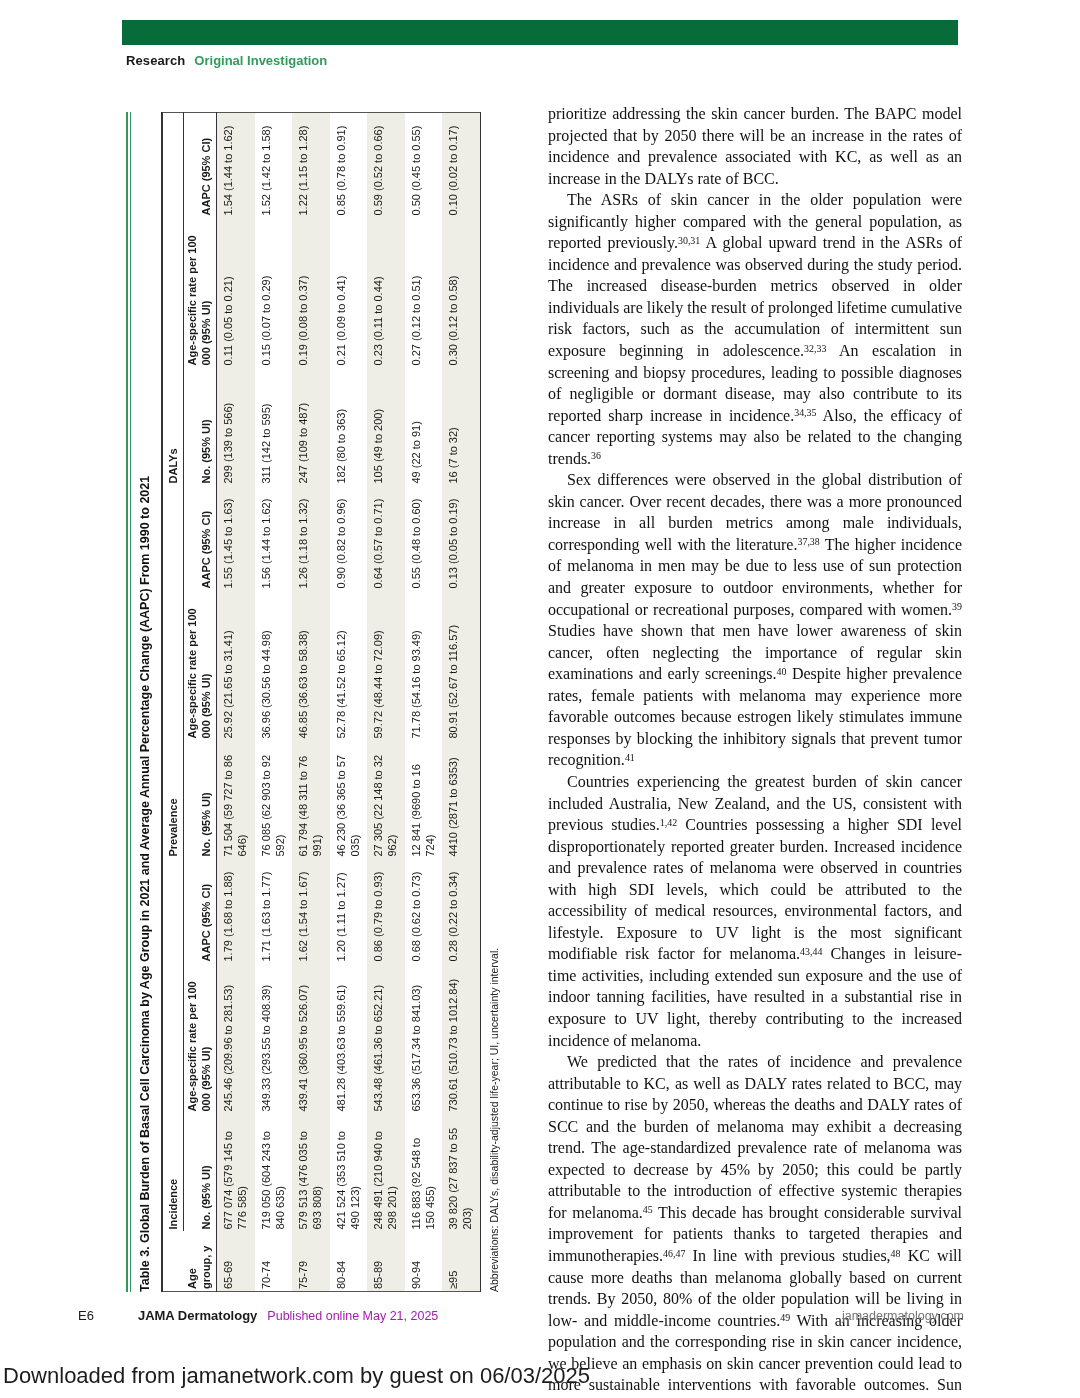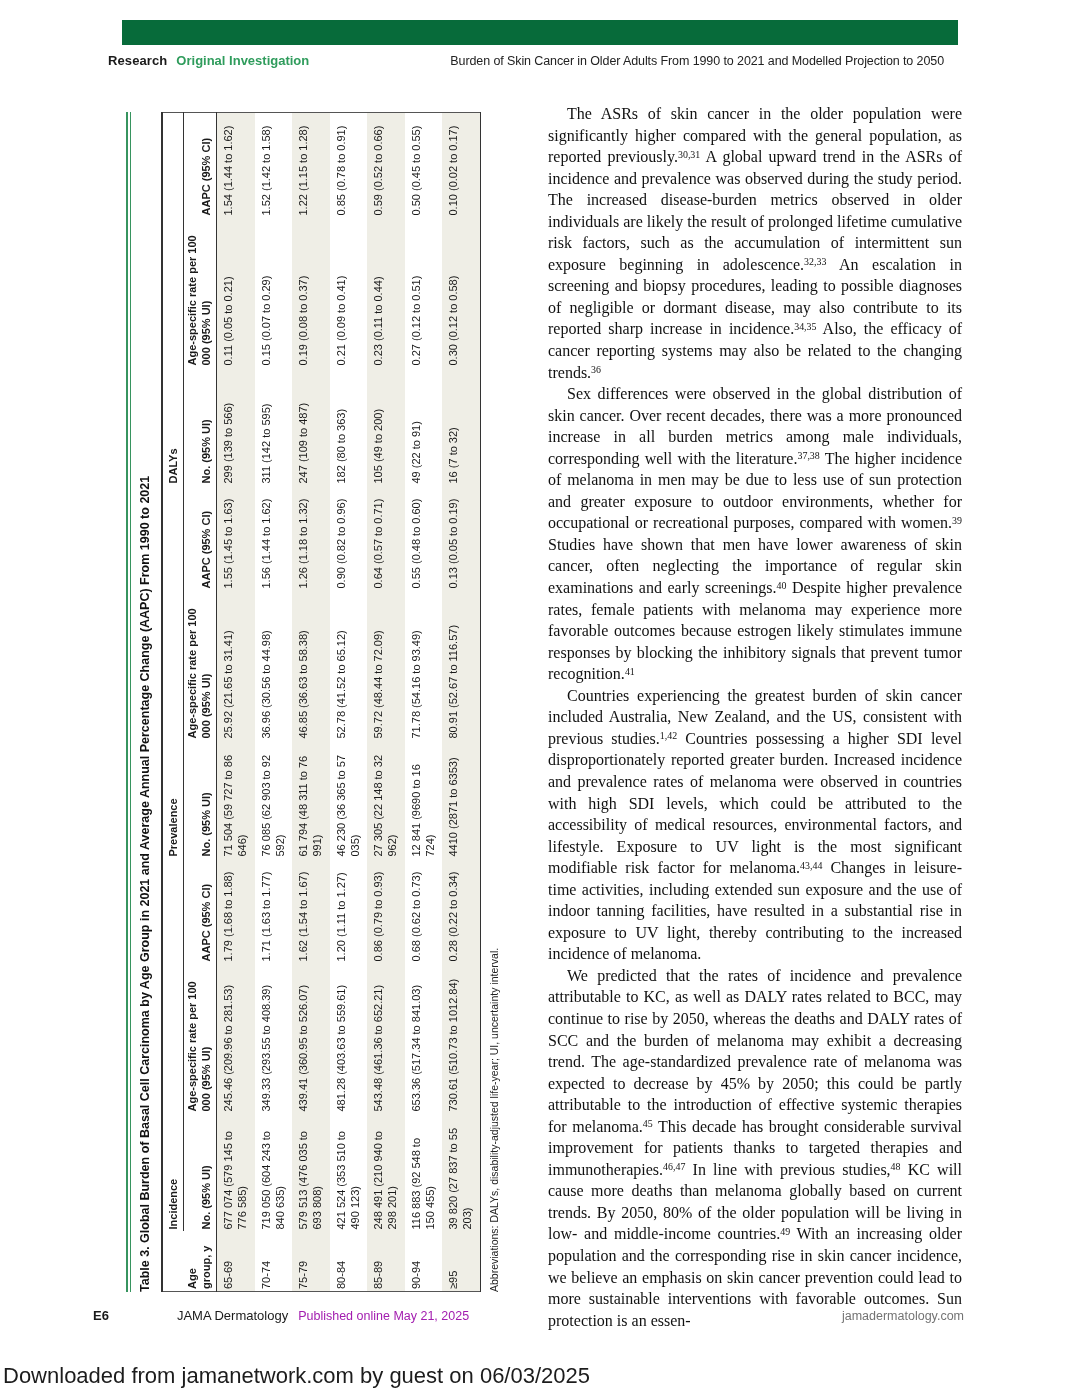--- a/index.html
+++ b/index.html
@@ -1,20 +1,20 @@
 <!DOCTYPE html>
 <html><head>
 <meta charset="utf-8">
 <style>
   html,body{margin:0;padding:0;background:#ffffff;}
   .page{position:relative;width:1080px;height:1398px;background:#fff;overflow:hidden;
         font-family:"Liberation Sans",sans-serif;color:#1a1a1a;}
   
   .topbar{position:absolute;left:122px;top:20px;width:836px;height:25px;background:#076b3a;}
-  .masthead{position:absolute;left:108px;top:53px;width:836px;display:flex;
+  .masthead{position:absolute;left:126px;top:53px;width:836px;display:flex;
             justify-content:space-between;align-items:baseline;font-size:13px;}
   .kicker{font-weight:bold;color:#1a1a1a;letter-spacing:.1px;}
   .kicker2{color:#2f9c5c;font-weight:bold;margin-left:9px;}
   .runtitle{font-size:12.5px;color:#222;letter-spacing:-.1px;}
   
   .tbl-outer{position:absolute;left:126px;top:112px;width:380px;height:1180px;}
   .tbl-inner{width:1180px;height:380px;transform-origin:0 0;
              transform:rotate(-90deg) translateX(-1180px);}
   .green-rule{height:2px;border-top:2px solid #37945f;border-bottom:1px solid #37945f;
               margin-bottom:5px;}
@@ -33,39 +33,38 @@
   
   .bodycol{position:absolute;left:548px;top:103px;width:414px;
            font-family:"Liberation Serif",serif;font-size:16px;line-height:21.55px;
            text-align:justify;color:#111;}
   .bodycol p{margin:0;}
   .bodycol p.ind{text-indent:19px;font-family:Liberation Serif, serif;}
   .bodycol sup{font-size:62%;line-height:0;position:relative;top:-0.45em;vertical-align:baseline;}
   
   .footer{position:absolute;left:78px;top:1308px;width:886px;display:flex;
           align-items:baseline;font-size:12.5px;}
-  .pgnum{font-weight:bold;font-size:13px;margin-left:15px;}
-  .journal{font-weight:normal;font-size:13px;margin-left:68px;}
+  .pgnum{font-weight:normal;font-size:13px;}
+  .journal{font-weight:bold;font-size:13px;margin-left:44px;}
   .pub{color:#a21caf;margin-left:10px;}
   .site{margin-left:auto;color:#737373;text-decoration:none;}
   .download{position:absolute;left:3px;top:1363px;font-size:22px;color:#1c1c1c;
             font-family:"Liberation Sans",sans-serif;}
 </style>
 </head>
 <body>
 
 <div class="page">
 
   <div class="topbar"></div>
 
   <div class="masthead">
     <div>
       <span class="kicker">Research</span><span class="kicker2">Original Investigation</span>
     </div>
-    <div class="runtitle">Burden of Skin Cancer in Older Adults From 1990 to 2021 and Modelled Projection to 2050</div>
   </div>
 
   <div class="tbl-outer">
     <div class="tbl-inner">
       <div class="green-rule"></div>
       <div class="tbl-title">Table 3. Global Burden of Basal Cell Carcinoma by Age Group in 2021 and Average Annual Percentage Change (AAPC) From 1990 to 2021</div>
       <table class="t3">
         <colgroup>
           <col style="width:60px">
           <col style="width:118px">
@@ -183,20 +182,21 @@
               <td>0.30 (0.12 to 0.58)</td>
               <td>0.10 (0.02 to 0.17)</td>
             </tr>
           </tbody>
       </table>
       <div class="tbl-footnote">Abbreviations: DALYs, disability-adjusted life-year; UI, uncertainty interval.</div>
     </div>
   </div>
 
   <div class="bodycol">
+      <p>prioritize addressing the skin cancer burden. The BAPC model projected that by 2050 there will be an increase in the rates of incidence and prevalence associated with KC, as well as an increase in the DALYs rate of BCC.</p>
       <p class="ind">The ASRs of skin cancer in the older population were significantly higher compared with the general population, as reported previously.<sup>30,31</sup> A global upward trend in the ASRs of incidence and prevalence was observed during the study period. The increased disease-burden metrics observed in older individuals are likely the result of prolonged lifetime cumulative risk factors, such as the accumulation of intermittent sun exposure beginning in adolescence.<sup>32,33</sup> An escalation in screening and biopsy procedures, leading to possible diagnoses of negligible or dormant disease, may also contribute to its reported sharp increase in incidence.<sup>34,35</sup> Also, the efficacy of cancer reporting systems may also be related to the changing trends.<sup>36</sup></p>
       <p class="ind">Sex differences were observed in the global distribution of skin cancer. Over recent decades, there was a more pronounced increase in all burden metrics among male individuals, corresponding well with the literature.<sup>37,38</sup> The higher incidence of melanoma in men may be due to less use of sun protection and greater exposure to outdoor environments, whether for occupational or recreational purposes, compared with women.<sup>39</sup> Studies have shown that men have lower awareness of skin cancer, often neglecting the importance of regular skin examinations and early screenings.<sup>40</sup> Despite higher prevalence rates, female patients with melanoma may experience more favorable outcomes because estrogen likely stimulates immune responses by blocking the inhibitory signals that prevent tumor recognition.<sup>41</sup></p>
       <p class="ind">Countries experiencing the greatest burden of skin cancer included Australia, New Zealand, and the US, consistent with previous studies.<sup>1,42</sup> Countries possessing a higher SDI level disproportionately reported greater burden. Increased incidence and prevalence rates of melanoma were observed in countries with high SDI levels, which could be attributed to the accessibility of medical resources, environmental factors, and lifestyle. Exposure to UV light is the most significant modifiable risk factor for melanoma.<sup>43,44</sup> Changes in leisure-time activities, including extended sun exposure and the use of indoor tanning facilities, have resulted in a substantial rise in exposure to UV light, thereby contributing to the increased incidence of melanoma.</p>
       <p class="ind">We predicted that the rates of incidence and prevalence attributable to KC, as well as DALY rates related to BCC, may continue to rise by 2050, whereas the deaths and DALY rates of SCC and the burden of melanoma may exhibit a decreasing trend. The age-standardized prevalence rate of melanoma was expected to decrease by 45% by 2050; this could be partly attributable to the introduction of effective systemic therapies for melanoma.<sup>45</sup> This decade has brought considerable survival improvement for patients thanks to targeted therapies and immunotherapies.<sup>46,47</sup> In line with previous studies,<sup>48</sup> KC will cause more deaths than melanoma globally based on current trends. By 2050, 80% of the older population will be living in low- and middle-income countries.<sup>49</sup> With an increasing older population and the corresponding rise in skin cancer incidence, we believe an emphasis on skin cancer prevention could lead to more sustainable interventions with favorable outcomes. Sun protection is an essen-</p>
     </div>
 
   <div class="footer">
     <span class="pgnum">E6</span>
     <span class="journal">JAMA Dermatology</span>
     <span class="pub">Published online May 21, 2025</span>

